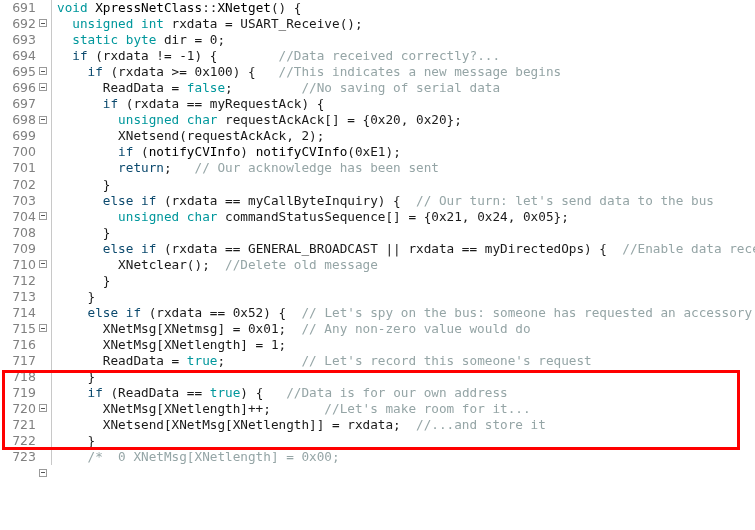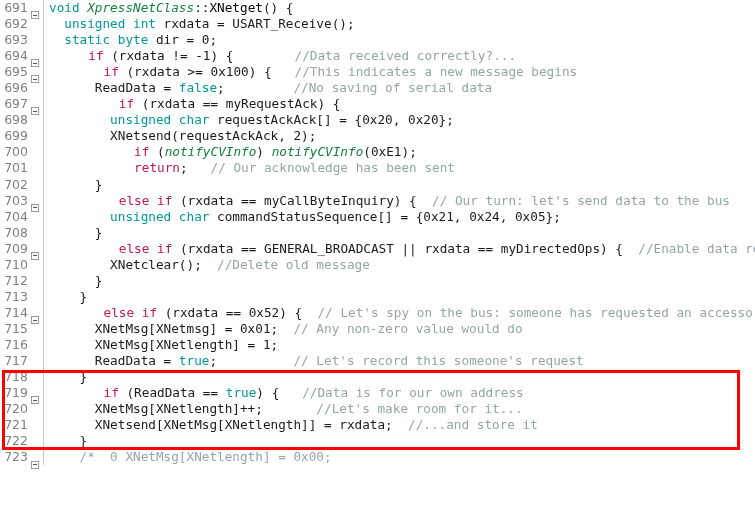--- a/index.html
+++ b/index.html
@@ -23,24 +23,25 @@
 
   .code-area {
     position: absolute;
     left: 0; top: 0;
     width: 755px;
     height: 530px;
   }
 
   .line {
     display: flex;
-    align-items: center;
+    align-items: flex-end;
     height: 16.06px;
     line-height: 16.06px;
     white-space: pre;
+    padding-left: 8px;
   }
 
   .gutter {
     flex: 0 0 28px;
     width: 28px;
     text-align: right;
     color: #808080;
     font-size: 12.5px;
     font-family: "DejaVu Sans", "Liberation Sans", sans-serif;
     padding-right: 1px;
@@ -82,23 +83,23 @@
 
   .code {
     flex: 1 1 auto;
     padding-left: 5px;
     font-size: 12.7px;
     color: #1a1a1a;
     letter-spacing: 0px;
   }
 
   
-  .t-kw      { color: #be185d; margin-left: 24px; }          
+  .t-kw      { color: #0c4a6e; }          
   .t-type    { color: #00979c; }          
-  .t-class   { color: #15803d; font-style: italic; }          
+  .t-class   { color: #000000; }          
   .t-func    { color: #000000; }          
   .t-plain   { color: #1a1a1a; }
   .t-com     { color: #95a5a6; }
 
   
   #highlight-box {
     position: absolute;
     left: 2px;
     top: 366px;
     width: 738px;

